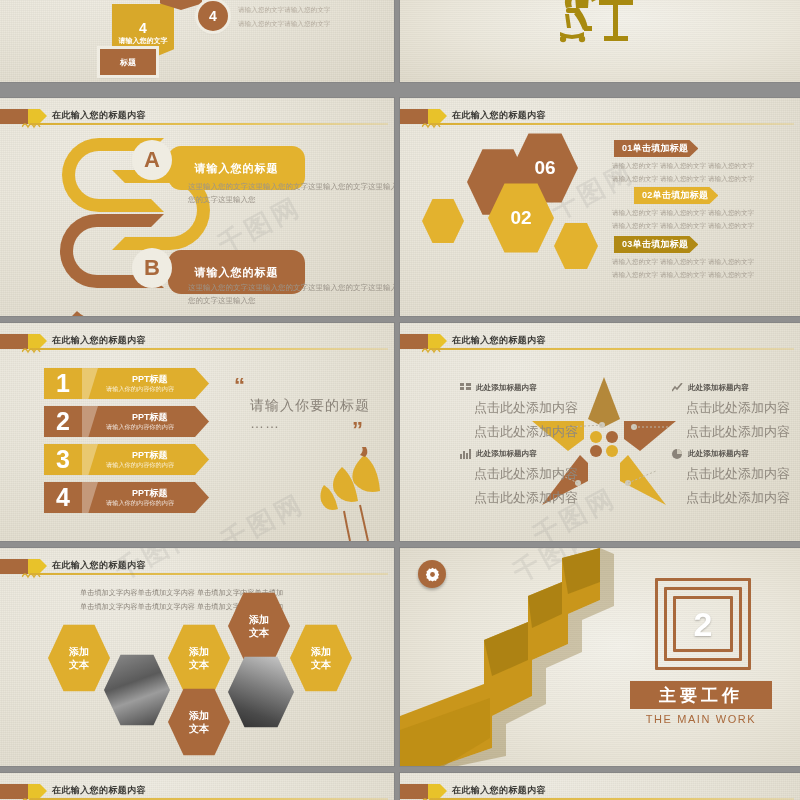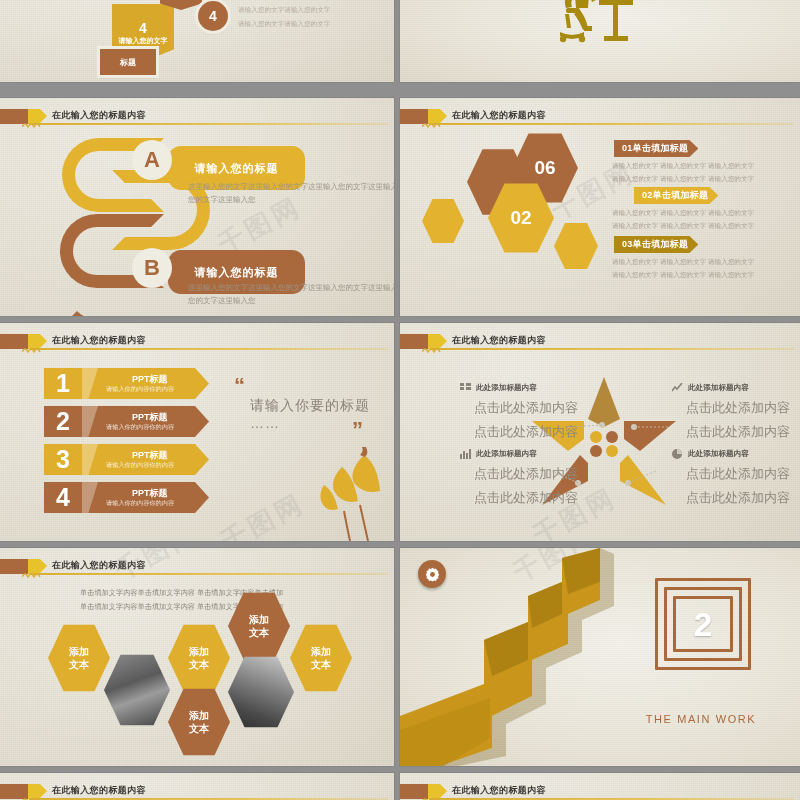--- a/index.html
+++ b/index.html
@@ -454,20 +454,21 @@
       </svg>
     </div>
 
     <div class="frame" style="left:255px;top:30px;">
       <i style="left:0;top:0;width:90px;height:86px;"></i>
       <i style="left:9px;top:9px;width:72px;height:68px;"></i>
       <i style="left:18px;top:18px;width:54px;height:50px;"></i>
       <div style="position:absolute;left:18px;top:18px;width:60px;height:56px;display:flex;align-items:center;justify-content:center;color:#fff;font-size:34px;font-weight:bold;text-shadow:0 1px 2px rgba(0,0,0,.25);">2</div>
     </div>
 
+    <div class="secbar" style="left:230px;top:133px;width:142px;height:28px;">主要工作</div>
     <div class="seceng" style="left:230px;top:165px;width:142px;">THE MAIN WORK</div>
   </div>
 
   <div class="slide" style="left:0;top:773px;width:394px;height:60px;">
     <div class="shead">
       <div class="pencil">
         <div class="body"></div>
           <div class="tipy"></div>
           <div class="nib"></div>
       </div>

